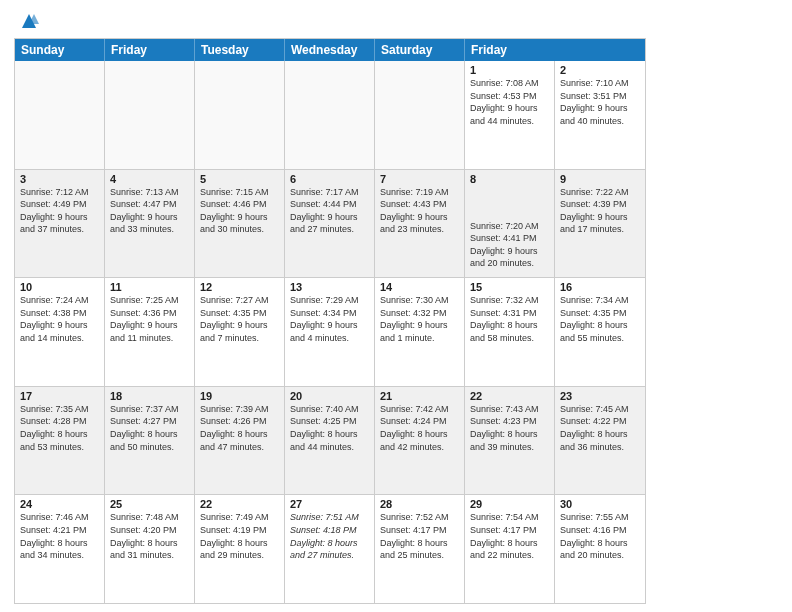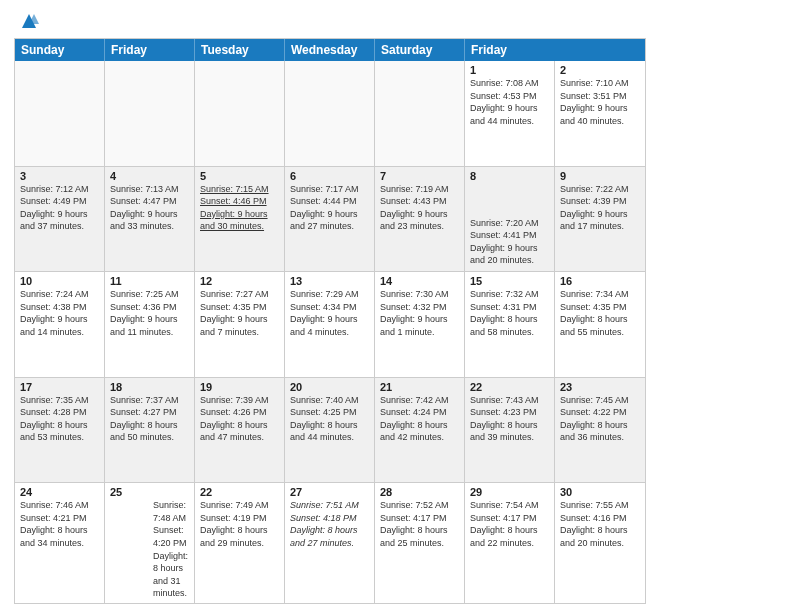--- a/index.html
+++ b/index.html
@@ -178,21 +178,21 @@
           </div>
           <div class="cal-cell shaded">
             <span class="day-num">4</span>
             <div class="day-info" style="white-space: pre-line;">Sunrise: 7:13 AM
 Sunset: 4:47 PM
 Daylight: 9 hours
 and 33 minutes.</div>
           </div>
           <div class="cal-cell shaded">
             <span class="day-num">5</span>
-            <div class="day-info" style="white-space: pre-line; text-decoration: underline;">Sunrise: 7:15 AM
+            <div class="day-info" style="white-space: pre-line;">Sunrise: 7:15 AM
 Sunset: 4:46 PM
 Daylight: 9 hours
 and 30 minutes.</div>
           </div>
           <div class="cal-cell shaded">
             <span class="day-num">6</span>
             <div class="day-info" style="white-space: pre-line;">Sunrise: 7:17 AM
 Sunset: 4:44 PM
 Daylight: 9 hours
 and 27 minutes.</div>
@@ -324,21 +324,21 @@
         <div class="cal-row">
           <div class="cal-cell">
             <span class="day-num">24</span>
             <div class="day-info" style="white-space: pre-line;">Sunrise: 7:46 AM
 Sunset: 4:21 PM
 Daylight: 8 hours
 and 34 minutes.</div>
           </div>
           <div class="cal-cell">
             <span class="day-num">25</span>
-            <div class="day-info" style="white-space: pre-line; margin-left: 43px;">Sunrise: 7:48 AM
+            <div class="day-info" style="white-space: pre-line;">Sunrise: 7:48 AM
 Sunset: 4:20 PM
 Daylight: 8 hours
 and 31 minutes.</div>
           </div>
           <div class="cal-cell">
             <span class="day-num">22</span>
             <div class="day-info" style="white-space: pre-line;">Sunrise: 7:49 AM
 Sunset: 4:19 PM
 Daylight: 8 hours
 and 29 minutes.</div>

